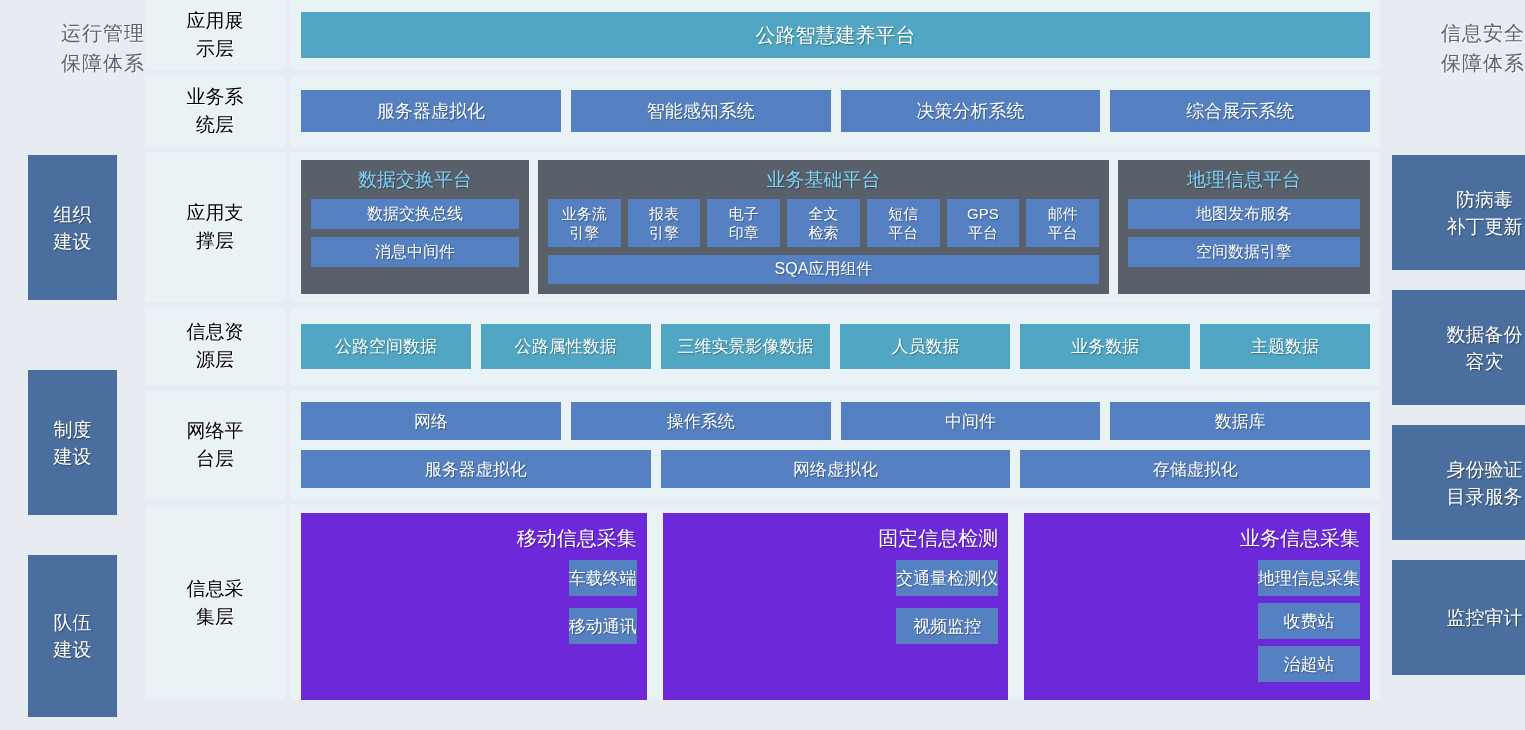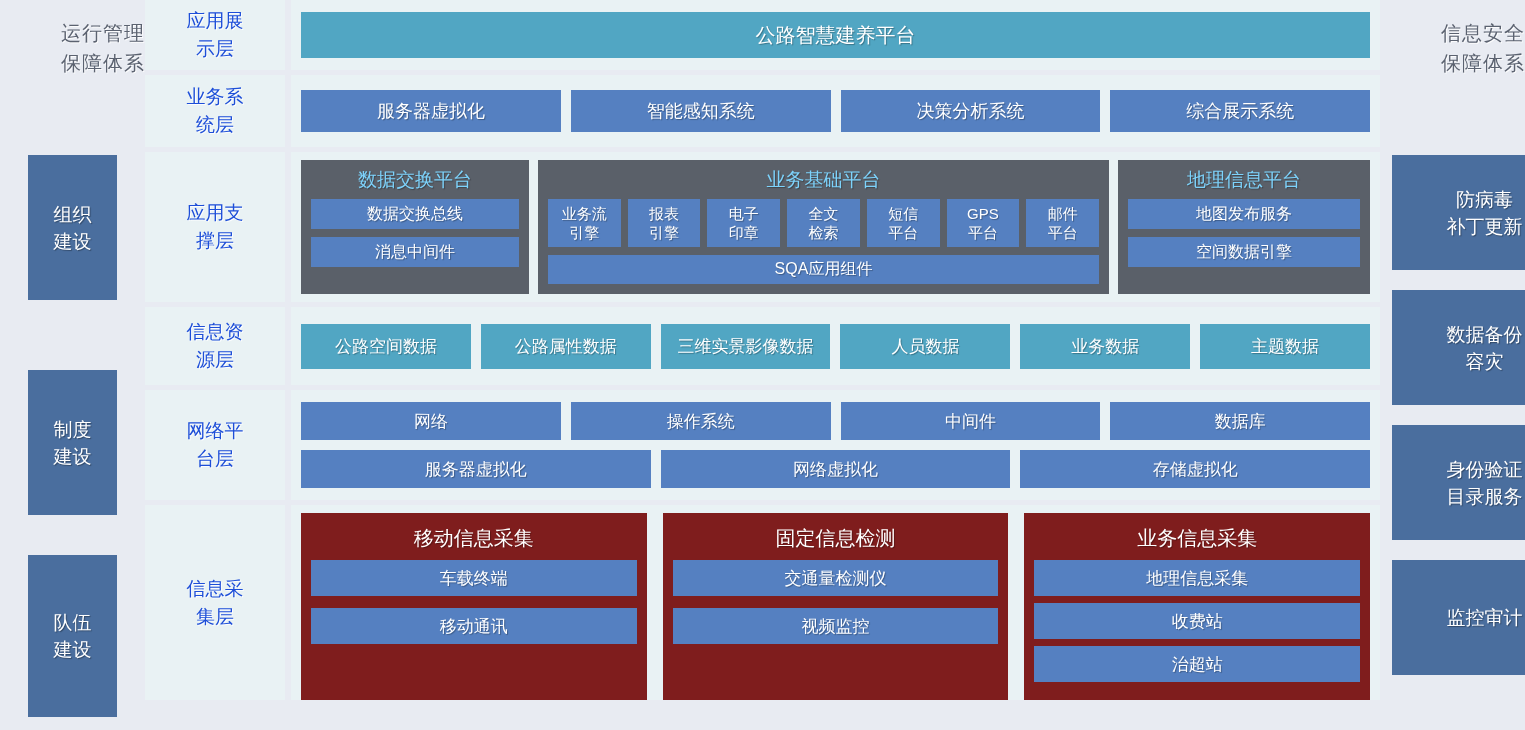--- a/index.html
+++ b/index.html
@@ -61,21 +61,21 @@
     padding:0;
   }
   .layer{
     display:flex;flex-direction:row;
     margin-bottom:5px;
     background:transparent;
   }
   .layer-label{
     flex:0 0 140px;width:140px;
     background:#E9F2F4;
-    color:#1d4ed8;
+    color:#000000;
     font-size:19px;line-height:28px;
     display:flex;align-items:center;justify-content:center;
     text-align:center;white-space:pre-line;
     text-shadow:1px 1px 0 rgba(255,255,255,.85);
   }
   .layer-body{
     flex:1 1 auto;
     background:#E9F2F4;
     margin-left:6px;
     display:flex;flex-direction:column;
@@ -145,24 +145,25 @@
   .l5 .layer-label{height:110px;}
   .l5 .layer-body{height:110px;padding:7px 10px;}
   .l5 .box{height:38px;font-size:17px;flex:1 1 0;}
 
   
   .l6{margin-bottom:0;}
   .l6 .layer-label{height:195px;}
   .l6 .layer-body{height:195px;padding:8px 10px 0 10px;justify-content:flex-start;}
   .coll-row{display:flex;flex-direction:row;gap:16px;height:187px;}
   .coll{
-    background:#7f1d1d;
+    background:#6d28d9;
     display:flex;flex-direction:column;
     padding:10px 10px;
     box-sizing:border-box;
+    align-items:flex-end;
   }
   .coll-a{flex:1 1 0;}
   .coll-b{flex:1 1 0;}
   .coll-c{flex:1 1 0;}
   .coll-title{
     color:#FFFFFF;font-size:20px;text-align:center;
     line-height:30px;margin-bottom:7px;
     text-shadow:1px 1px 1px rgba(0,0,0,.3);
   }
   .coll .box{height:36px;font-size:17px;}

